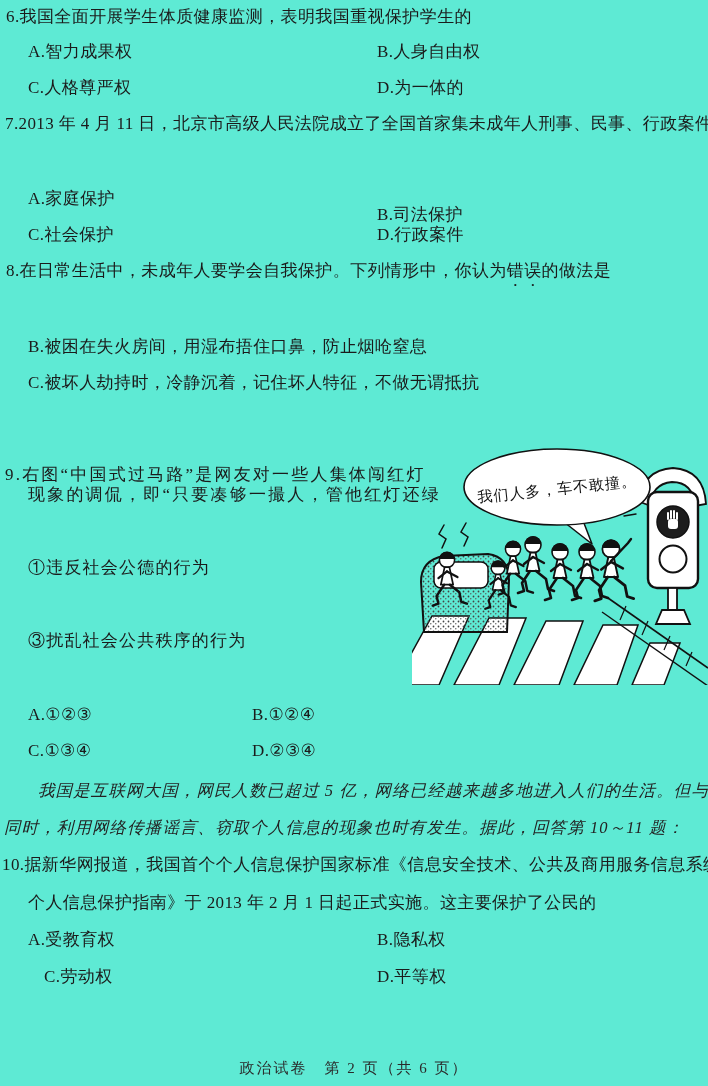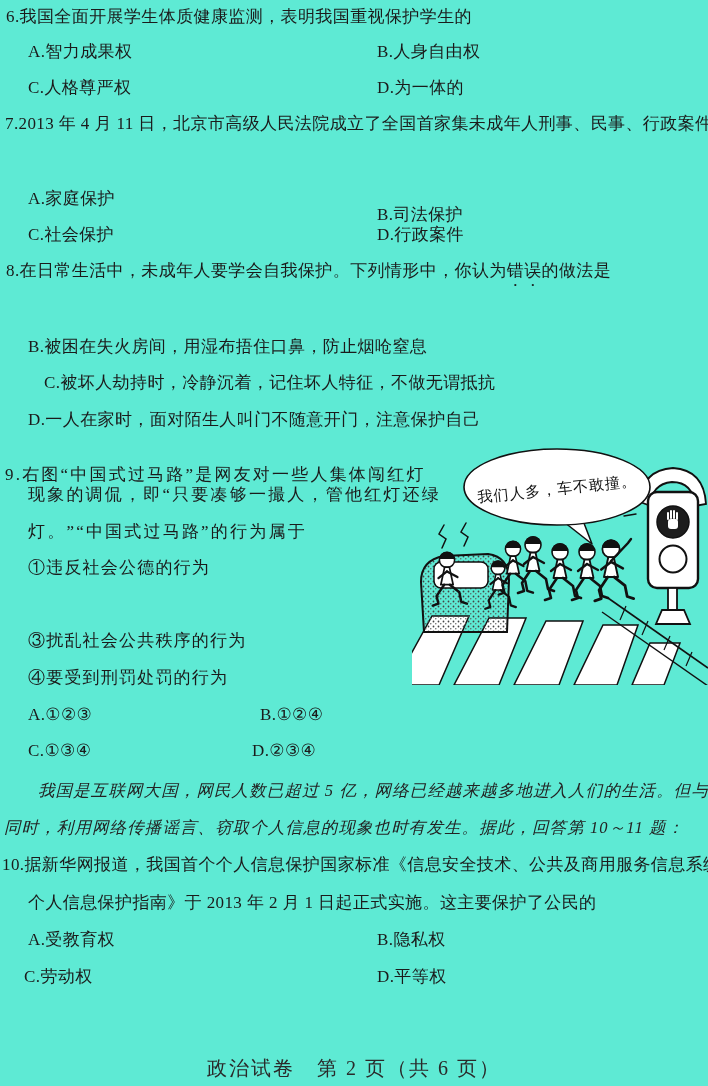--- a/index.html
+++ b/index.html
@@ -24,21 +24,21 @@
   .q9s { letter-spacing:1.2px; }
   .passage {
     font-style:italic;
     font-size:16.5px;
     letter-spacing:1.1px;
     color:#232323;
   }
   .footer-line {
     left:0; right:0;
     text-align:center;
-    font-size:20px;
+    font-size:15px;
     letter-spacing:2px;
     color:#2a2a2a;
   }
   .emph {
     -webkit-text-emphasis:filled dot;
     -webkit-text-emphasis-position:under right;
     text-emphasis:filled dot;
     text-emphasis-position:under right;
   }
   .cartoon {
@@ -68,31 +68,28 @@
   <div class="ln" style="top:113px;left:5px">7.2013 年 4 月 11 日，北京市高级人民法院成立了全国首家集未成年人刑事、民事、行政案件</div>
   <div class="ln" style="top:188px;left:28px">A.家庭保护</div>
   <div class="ln" style="top:204px;left:377px">B.司法保护</div>
   <div class="ln" style="top:224px;left:28px">C.社会保护</div>
   <div class="ln" style="top:224px;left:377px">D.行政案件</div>
 
   <div class="ln" style="top:260px;left:6px">
     <span>8.在日常生活中，未成年人要学会自我保护。下列情形中，你认为</span><span class="emph">错误</span><span>的做法是</span>
   </div>
   <div class="ln" style="top:336px;left:28px">B.被困在失火房间，用湿布捂住口鼻，防止烟呛窒息</div>
-  <div class="ln" style="top:372px;left:44px">C.被坏人劫持时，冷静沉着，记住坏人特征，不做无谓抵抗</div>
-  <div class="ln" style="top:409px;left:28px">D.一人在家时，面对陌生人叫门不随意开门，注意保护自己</div>
+  <div class="ln" style="top:372px;left:28px">C.被坏人劫持时，冷静沉着，记住坏人特征，不做无谓抵抗</div>
 
   <div class="ln q9t" style="top:464px;left:5px">9.右图“中国式过马路”是网友对一些人集体闯红灯</div>
   <div class="ln q9t" style="top:484px;left:28px">现象的调侃，即“只要凑够一撮人，管他红灯还绿</div>
-  <div class="ln q9t" style="top:521px;left:28px">灯。”“中国式过马路”的行为属于</div>
   <div class="ln q9s" style="top:557px;left:28px">①违反社会公德的行为</div>
   <div class="ln q9s" style="top:630px;left:28px">③扰乱社会公共秩序的行为</div>
-  <div class="ln q9s" style="top:667px;left:28px">④要受到刑罚处罚的行为</div>
   <div class="ln" style="top:704px;left:28px">A.①②③</div>
-  <div class="ln" style="top:704px;left:260px">B.①②④</div>
+  <div class="ln" style="top:704px;left:252px">B.①②④</div>
   <div class="ln" style="top:740px;left:28px">C.①③④</div>
   <div class="ln" style="top:740px;left:252px">D.②③④</div>
 
   <div class="cartoon">
     <svg width="296" height="245" viewBox="0 0 296 245">
       <defs>
         <pattern id="stipple" width="5" height="5" patternUnits="userSpaceOnUse">
           <circle cx="1.5" cy="1.5" r="0.9" fill="#444"></circle>
           <circle cx="3.8" cy="3.8" r="0.7" fill="#555"></circle>
         </pattern>
@@ -166,18 +163,18 @@
     </svg>
   </div>
 
   <div class="ln passage" style="top:780px;left:38px">我国是互联网大国，网民人数已超过 5 亿，网络已经越来越多地进入人们的生活。但与此</div>
   <div class="ln passage" style="top:817px;left:4px">同时，利用网络传播谣言、窃取个人信息的现象也时有发生。据此，回答第 10～11 题：</div>
 
   <div class="ln" style="top:854px;left:2px">10.据新华网报道，我国首个个人信息保护国家标准《信息安全技术、公共及商用服务信息系统</div>
   <div class="ln" style="top:892px;left:28px">个人信息保护指南》于 2013 年 2 月 1 日起正式实施。这主要保护了公民的</div>
   <div class="ln" style="top:929px;left:28px">A.受教育权</div>
   <div class="ln" style="top:929px;left:377px">B.隐私权</div>
-  <div class="ln" style="top:966px;left:24px">C.劳动权</div>
+  <div class="ln" style="top:966px;left:44px">C.劳动权</div>
   <div class="ln" style="top:966px;left:377px">D.平等权</div>
 
   <div class="ln footer-line" style="top:1057px">政治试卷　第 2 页（共 6 页）</div>
 
 </div>
 
 </body></html>

